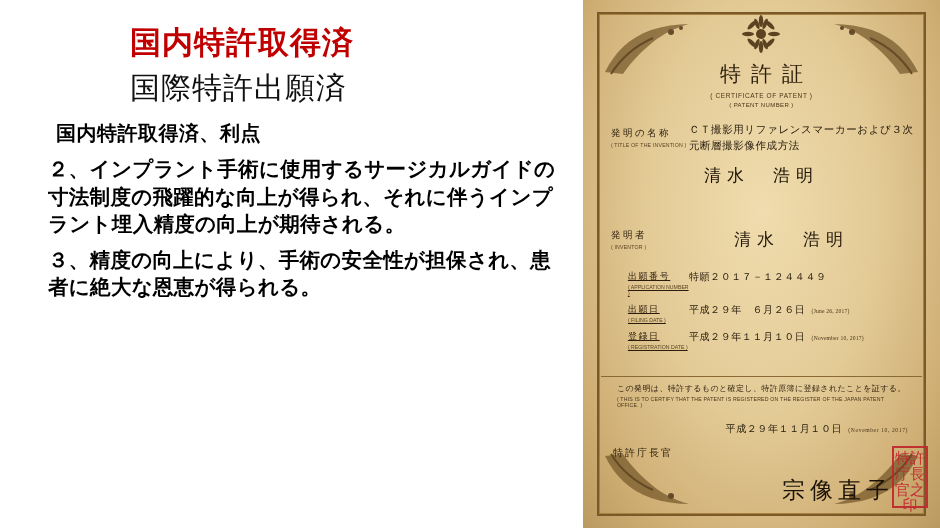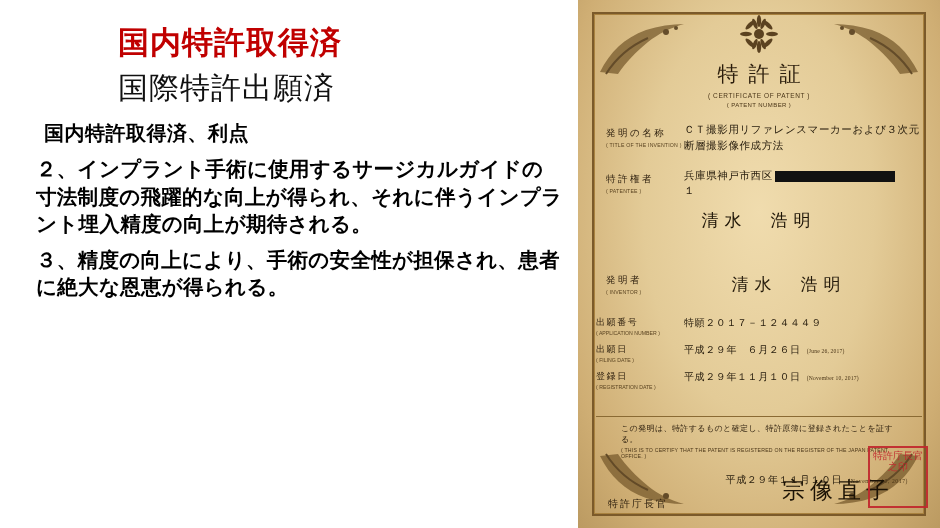--- a/index.html
+++ b/index.html
@@ -20,20 +20,21 @@
     background: #ffffff;
     display: flex;
   }
   
   .left-col {
     position: relative;
     width: 578px;
     height: 528px;
     box-sizing: border-box;
     padding: 18px 14px 10px 34px;
+    margin-left: 12px;
   }
   .headline-red {
     color: #c00000;
     font-size: 31px;
     font-weight: bold;
     letter-spacing: 1px;
     margin: 6px 0 2px 84px;
     line-height: 1.25;
   }
   .headline-black {
@@ -193,22 +194,23 @@
     margin-top: 18px;
   }
   .date-row {
     display: flex;
     align-items: flex-start;
     margin-top: 7px;
   }
   .date-label {
     width: 88px;
     flex: 0 0 88px;
-    padding-left: 0;
+    padding-left: 27px;
     box-sizing: border-box;
+    text-decoration: underline;
   }
   .date-label .jp {
     font-family: "Liberation Serif", serif;
     font-size: 9px;
     letter-spacing: 1.6px;
     color: #2b1d0c;
     display: block;
   }
   .date-label .en {
     font-size: 5.2px;
@@ -223,21 +225,21 @@
     letter-spacing: 0.6px;
   }
   .date-value .en {
     font-size: 5.6px;
     letter-spacing: 0.2px;
     color: #4a3517;
     margin-left: 3px;
   }
   .statement {
     margin-top: 26px;
-    padding: 0 25px;
+    padding: 0 16px;
     font-family: "Liberation Serif", serif;
     font-size: 8px;
     letter-spacing: 0.4px;
     color: #2b1d0c;
     border-top: 1px solid #8a6a33;
     padding-top: 6px;
   }
   .statement .en {
     display: block;
     font-family: "Liberation Sans", sans-serif;
@@ -276,26 +278,26 @@
     bottom: 22px;
     font-family: "Liberation Serif", serif;
     font-size: 23px;
     letter-spacing: 5px;
     color: #1b1205;
   }
   .seal {
     position: absolute;
     right: 12px;
     bottom: 20px;
-    width: 60px;
+    width: 36px;
     height: 62px;
     border: 2px solid #c1272d;
     color: #c1272d;
     font-family: "Liberation Serif", serif;
-    font-size: 10px;
+    font-size: 15px;
     line-height: 1.05;
     text-align: center;
     padding: 3px 0;
     box-sizing: border-box;
     letter-spacing: 0;
     opacity: 0.92;
     margin-left: 32px;
   }
 </style>
 </head>
@@ -366,30 +368,20 @@
       <div class="cert-number-en">( PATENT NUMBER )</div>
 
       <div class="field-row">
         <div class="field-label">
           <span class="jp">発明の名称</span>
           <span class="en">( TITLE OF THE INVENTION )</span>
         </div>
         <div class="field-value">ＣＴ撮影用リファレンスマーカーおよび３次元断層撮影像作成方法</div>
       </div>
 
-      <div class="field-row">
-        <div class="field-label">
-          <span class="jp">特許権者</span>
-          <span class="en">( PATENTEE )</span>
-        </div>
-        <div class="field-value">
-          <span>兵庫県神戸市西区</span><span class="redacted"></span><br>
-          <span>１</span>
-        </div>
-      </div>
 
       <div class="patentee-name">清水　浩明</div>
 
       <div class="spacer-md"></div>
 
       <div class="field-row">
         <div class="field-label">
           <span class="jp">発明者</span>
           <span class="en">( INVENTOR )</span>
         </div>

